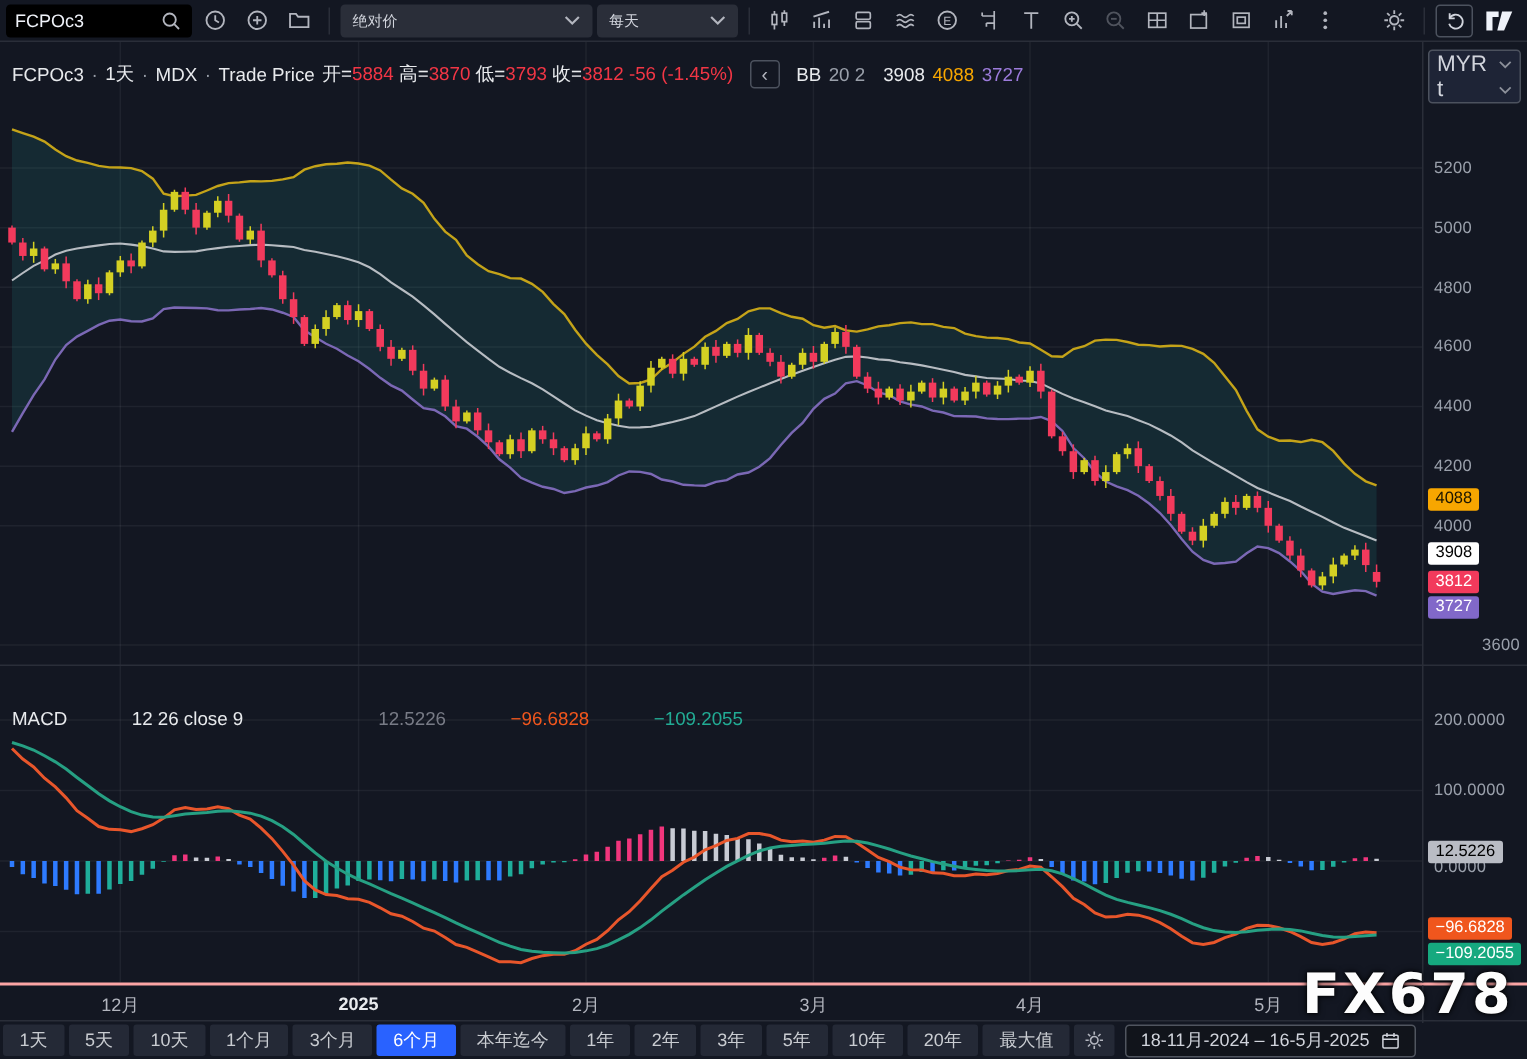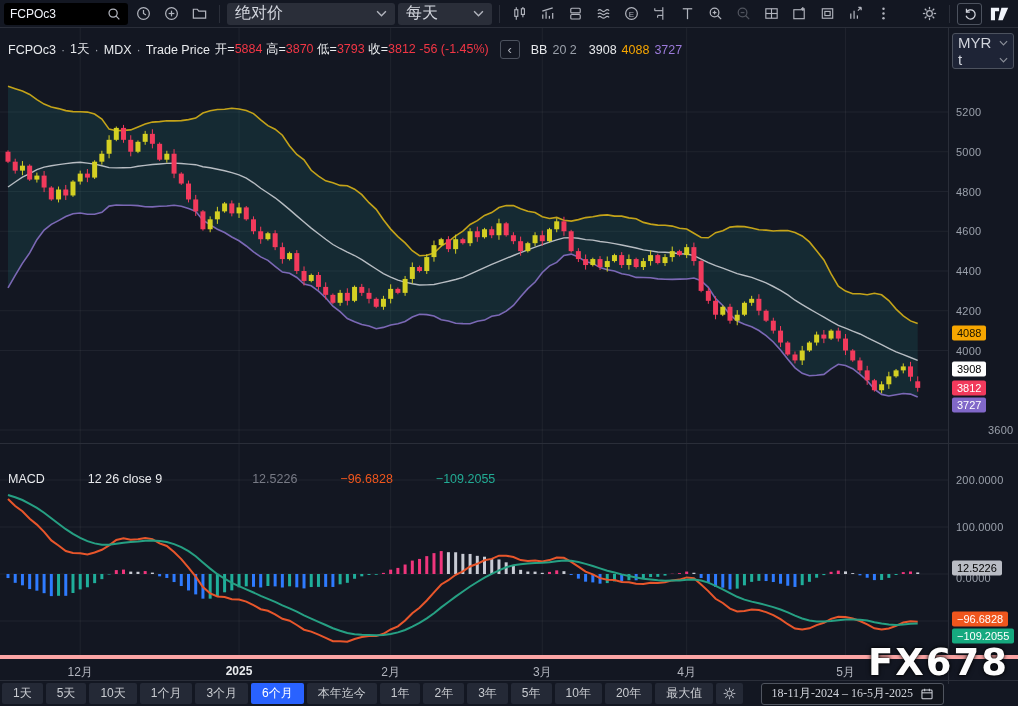--- a/index.html
+++ b/index.html
@@ -7,21 +7,21 @@
   body { font-family:"Liberation Sans", sans-serif; }
   #app { position:relative; width:1018px; height:706px; background:#131722; overflow:hidden; color:#d1d4dc; }
 
   
   #top-toolbar { display:flex; align-items:center; height:28px; padding:0 6px 0 4px; gap:3px; border-bottom:1px solid #2a2e39; }
   .sym-box { display:flex; align-items:center; width:124px; height:22px; background:#000; border-radius:3px; padding:0 6px; }
   .sym-box span { flex:1; font-size:12px; color:#f0f3fa; }
   .tb-btn { display:flex; align-items:center; justify-content:center; width:25px; height:22px; border-radius:3px; cursor:pointer; }
   .tb-btn svg { display:block; }
   .sep { width:1px; height:18px; background:#2a2e39; margin:0 4px; flex:none; }
-  .dd { display:flex; align-items:center; height:22px; background:#2a2e39; border-radius:3px; padding:0 8px; font-size:16px; color:#d1d4dc; cursor:pointer; }
+  .dd { display:flex; align-items:center; height:22px; background:#2a2e39; border-radius:3px; padding:0 8px; font-size:10px; color:#d1d4dc; cursor:pointer; }
   .dd .lbl { flex:1; }
   .dd.price-mode { width:168px; }
   .dd.interval { width:94px; }
   .icon-dim { opacity:.38; }
   .undo-box { border:1px solid #4c525e; }
   #tv-logo { margin-left:2px; }
 
   
   #chart-row { position:relative; display:flex; height:627px; }
   #chart-area { position:relative; width:948px; height:627px; }
@@ -43,31 +43,31 @@
 
   
   #scale-col { position:relative; width:70px; height:627px; border-left:1px solid #2a2e39; font-size:11px; color:#9aa0ab; z-index:4; }
   .scale-label { position:absolute; left:7px; transform:translateY(-50%); letter-spacing:.2px; }
   .scale-badge { position:absolute; left:3px; transform:translateY(-50%); height:15px; line-height:15px; padding:0 5px; border-radius:2px; font-size:11px; }
   #currency-box { position:absolute; top:5px; left:3px; width:62px; background:#1e2436; border:1px solid #4c525e; border-radius:3px; z-index:7; }
   #currency-box .row { display:flex; align-items:center; height:17px; padding:0 5px; font-size:15px; color:#d1d4dc; cursor:pointer; }
   #currency-box .row span { flex:1; }
 
   
-  #time-axis { position:relative; height:25px; border-top:4px solid #fca5a5; font-size:12px; color:#b2b5be;text-align:right; }
+  #time-axis { position:relative; height:25px; border-top:2px solid #fca5a5; font-size:12px; color:#b2b5be;text-align:right; }
   .time-label { position:absolute; top:5px; transform:translateX(-50%); }
   .time-label.bold { color:#e8eaed; font-weight:bold; }
   #axis-corner { position:absolute; right:0; top:0; width:70px; height:25px; border-left:1px solid #2a2e39; }
 
   
   #bottom-toolbar { display:flex; align-items:center; height:26px; padding:0 2px; gap:3px; border-top:1px solid #2a2e39; }
   .range-btn { height:21px; padding:0 11px; display:flex; align-items:center; font-size:12px; color:#c9ccd1; background:#242936; border-radius:2px; cursor:pointer; white-space:nowrap; }
   .range-btn.active { background:#2962ff; color:#fff; }
   .range-gear { width:27px; padding:0; justify-content:center; }
-  #date-range-box { margin-left:auto; margin-right:72px; display:flex; align-items:center; gap:7px; height:22px; padding:0 9px; border:1px solid #50555f; border-radius:3px; background:#11141b; font-size:12px; color:#d1d4dc; cursor:pointer;font-family:Liberation Serif, serif; }
+  #date-range-box { margin-left:auto; margin-right:72px; display:flex; align-items:center; gap:7px; height:22px; padding:0 9px; border:1px solid #50555f; border-radius:3px; background:#11141b; font-size:12px; color:#d1d4dc; cursor:pointer; }
 
   
   #watermark { position:absolute; left:868px; top:641px; z-index:30; font-family:"DejaVu Sans", sans-serif; font-size:37px; font-weight:bold; letter-spacing:2px; color:#fdfdfd; text-shadow:0 0 5px rgba(0,0,0,.85), 0 0 2px rgba(0,0,0,.9); pointer-events:none; }
 </style>
 </head>
 <body>
 
 <div id="app">
 
   <div id="top-toolbar">

